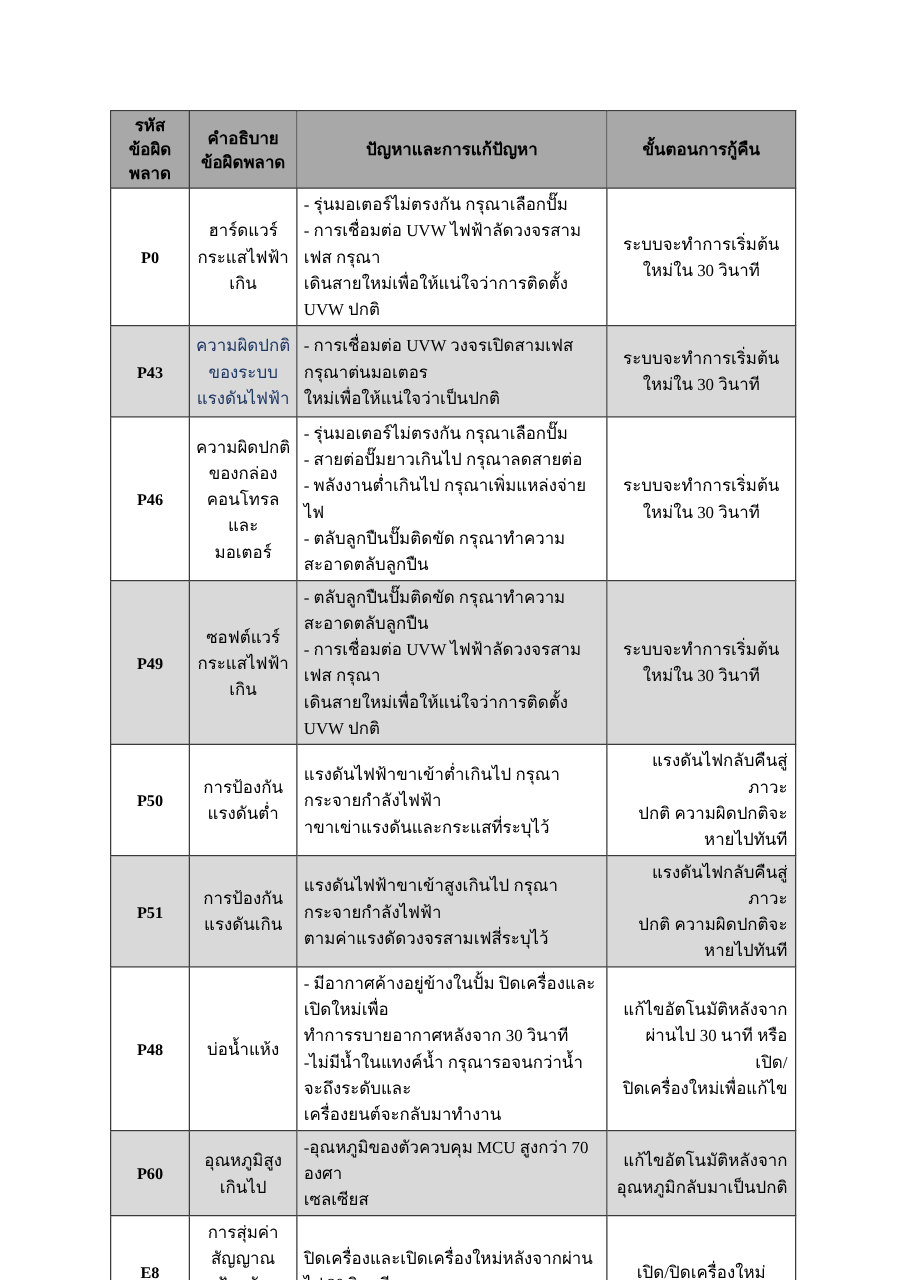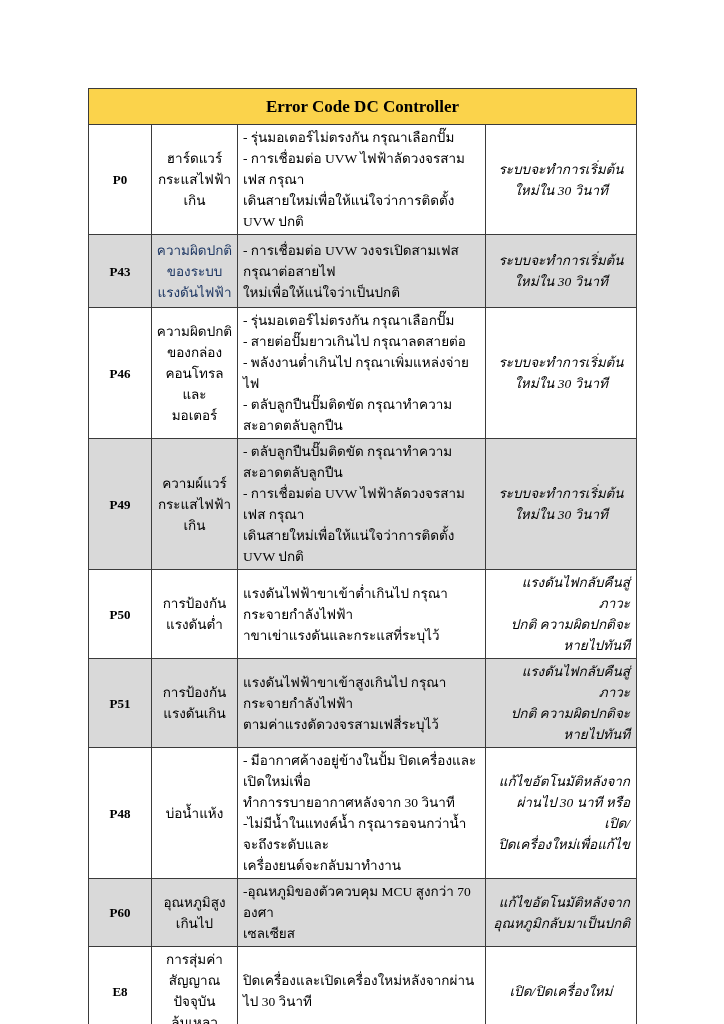--- a/index.html
+++ b/index.html
@@ -25,59 +25,64 @@
     background:var(--column-header-gray,#A8A8A8);
     height:47px; text-align:center; vertical-align:middle;
     font-weight:bold; font-size:13.5px; line-height:19px;
     white-space:pre-line; color:#000; padding:2px 2px;
   }
   td { font-size:13.5px; line-height:21px; vertical-align:middle; color:#000; }
   td.code   { text-align:center; font-weight:bold; font-size:13px; }
   td.desc   { text-align:center; white-space:pre-line; padding:2px 2px; }
   td.desc.navy { color:var(--accent-text-navy,#1F3864); }
   td.problem  { text-align:left; white-space:pre-line; padding:2px 5px; }
-  td.recovery { white-space:pre-line; padding:2px 6px;font-style:italic; }
+  td.recovery { white-space:pre-line; padding:2px 6px; }
   td.recovery.center { text-align:center; }
   td.recovery.left   { text-align:right; }
   tr.shaded td { background:var(--row-shade-gray,#D9D9D9); }
 </style>
 </head>
 <body>
 
 <div class="page">
   <table class="err">
     <colgroup>
       <col style="width:63px">
         <col style="width:86px">
         <col style="width:248px">
         <col style="width:151px">
     </colgroup>
     <tbody>
-        <tr>
-      <th class="title-cell" colspan="4">Error Code DC Controller</th>
+    <tr class="colhead">
+      <th>รหัส
+ข้อผิดพลาด</th>
+      <th>คำอธิบาย
+ข้อผิดพลาด</th>
+      <th>ปัญหาและการแก้ปัญหา</th>
+      <th>ขั้นตอนการกู้คืน</th>
     </tr>
 
     <tr style="height:71px">
       <td class="code">P0</td>
       <td class="desc">ฮาร์ดแวร์
 กระแสไฟฟ้า
 เกิน</td>
       <td class="problem">- รุ่นมอเตอร์ไม่ตรงกัน กรุณาเลือกปั๊ม
 - การเชื่อมต่อ UVW ไฟฟ้าลัดวงจรสามเฟส กรุณา
 เดินสายใหม่เพื่อให้แน่ใจว่าการติดตั้ง UVW ปกติ</td>
       <td class="recovery center">ระบบจะทำการเริ่มต้น
 ใหม่ใน 30 วินาที</td>
     </tr>
 
     <tr class="shaded" style="height:73px">
       <td class="code">P43</td>
       <td class="desc navy">ความผิดปกติ
 ของระบบ
 แรงดันไฟฟ้า</td>
-      <td class="problem">- การเชื่อมต่อ UVW วงจรเปิดสามเฟส กรุณาต่อสายไฟ
+      <td class="problem">- การเชื่อมต่อ UVW วงจรเปิดสามเฟส กรุณาต่นมอเตอร
 ใหม่เพื่อให้แน่ใจว่าเป็นปกติ</td>
       <td class="recovery center">ระบบจะทำการเริ่มต้น
 ใหม่ใน 30 วินาที</td>
     </tr>
 
     <tr style="height:96px">
       <td class="code">P46</td>
       <td class="desc">ความผิดปกติ
 ของกล่อง
 คอนโทรลและ
@@ -85,21 +90,21 @@
       <td class="problem">- รุ่นมอเตอร์ไม่ตรงกัน กรุณาเลือกปั๊ม
 - สายต่อปั๊มยาวเกินไป กรุณาลดสายต่อ
 - พลังงานต่ำเกินไป กรุณาเพิ่มแหล่งจ่ายไฟ
 - ตลับลูกปืนปั๊มติดขัด กรุณาทำความสะอาดตลับลูกปืน</td>
       <td class="recovery center">ระบบจะทำการเริ่มต้น
 ใหม่ใน 30 วินาที</td>
     </tr>
 
     <tr class="shaded" style="height:70px">
       <td class="code">P49</td>
-      <td class="desc">ความผ์แวร์
+      <td class="desc">ซอฟต์แวร์
 กระแสไฟฟ้า
 เกิน</td>
       <td class="problem">- ตลับลูกปืนปั๊มติดขัด กรุณาทำความสะอาดตลับลูกปืน
 - การเชื่อมต่อ UVW ไฟฟ้าลัดวงจรสามเฟส กรุณา
 เดินสายใหม่เพื่อให้แน่ใจว่าการติดตั้ง UVW ปกติ</td>
       <td class="recovery center">ระบบจะทำการเริ่มต้น
 ใหม่ใน 30 วินาที</td>
     </tr>
 
     <tr style="height:69px">

